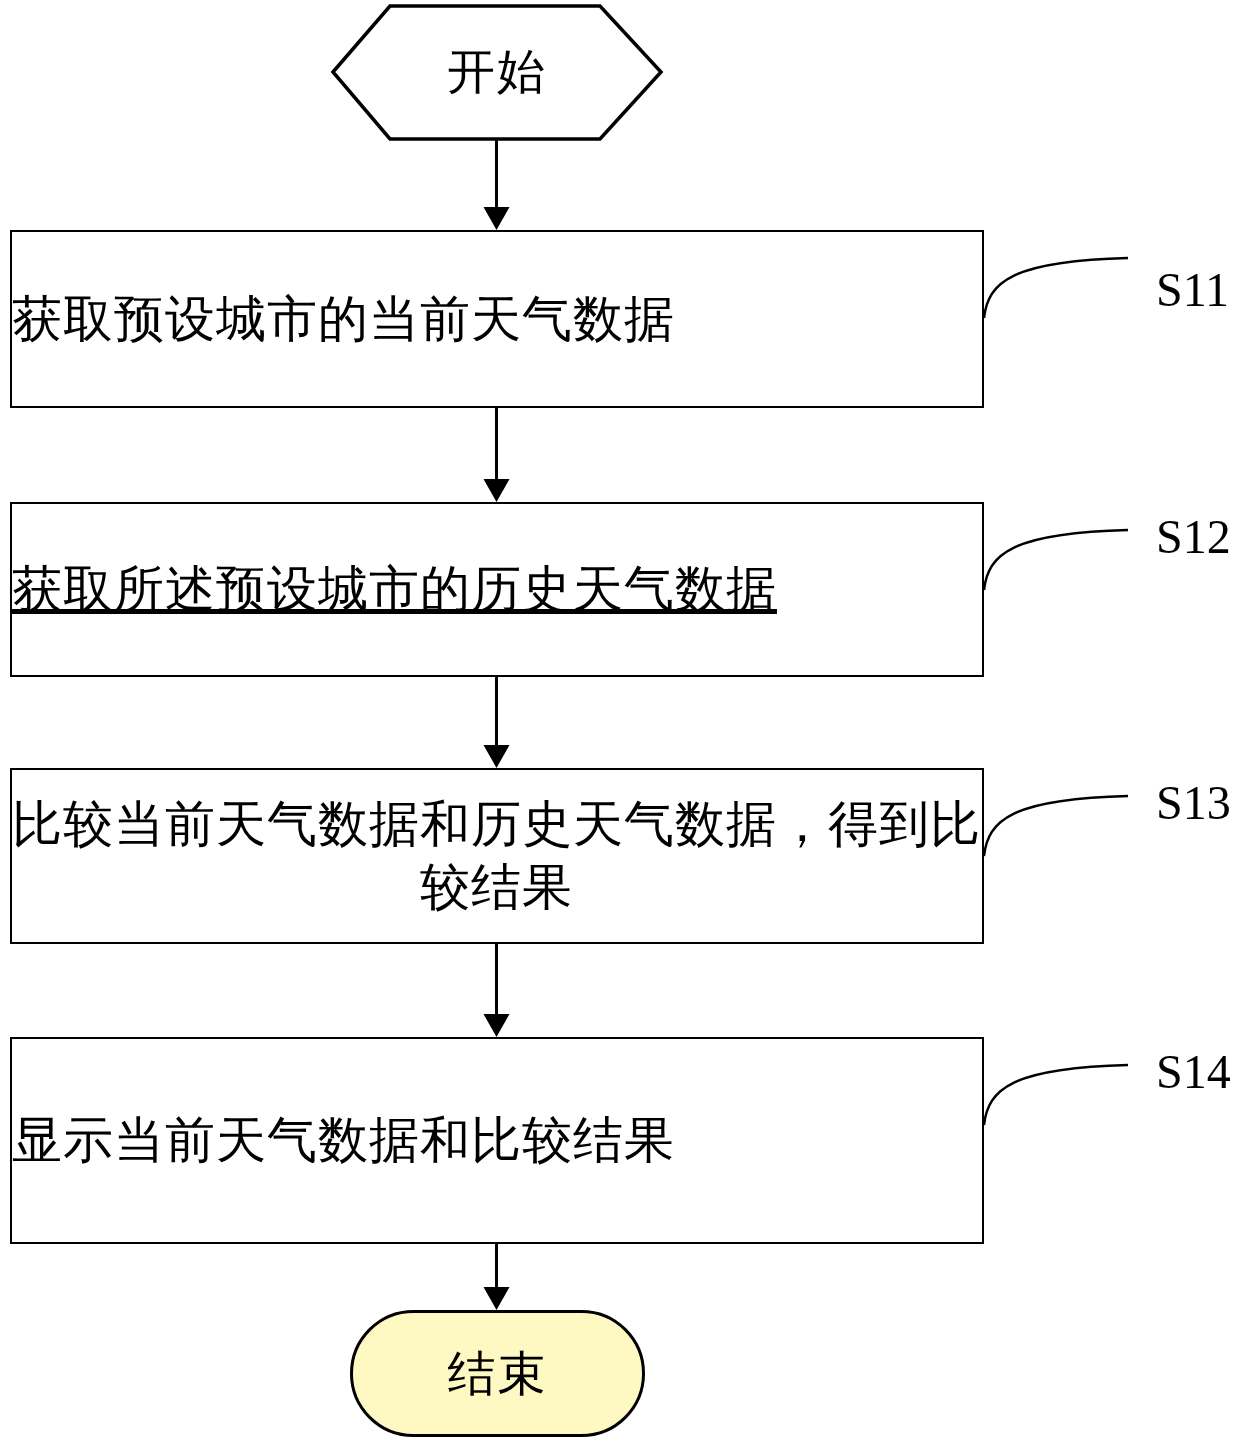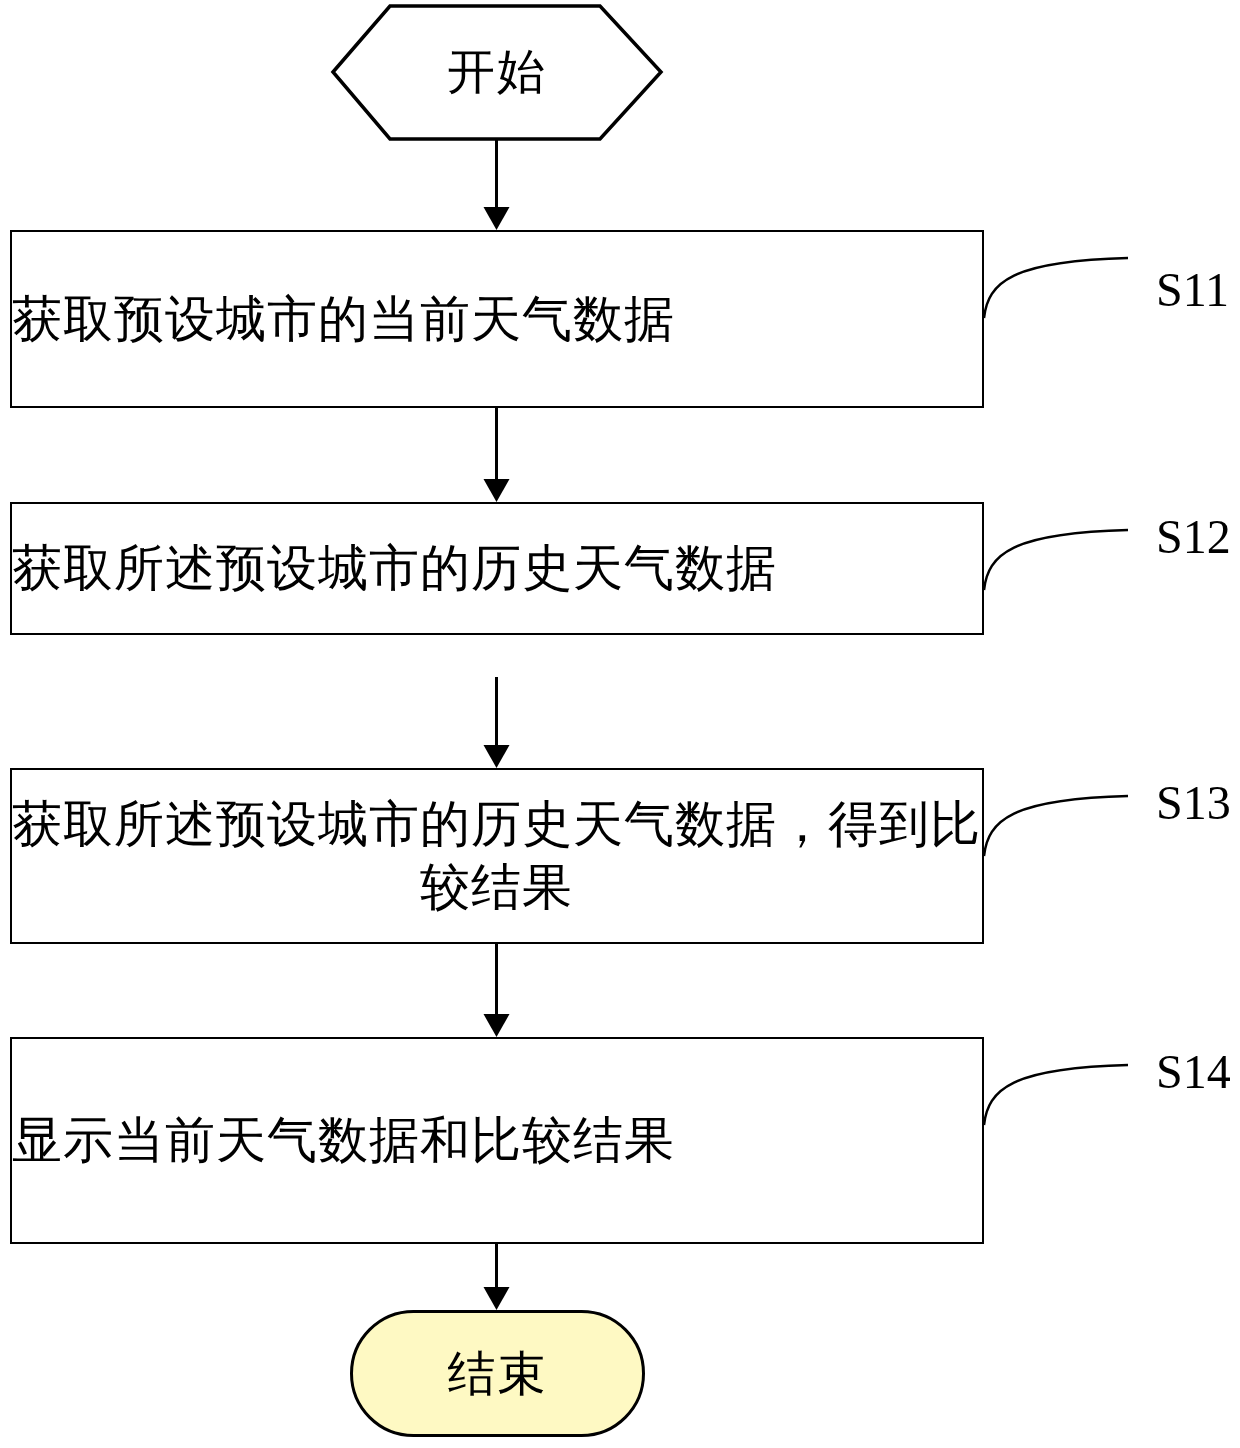--- a/index.html
+++ b/index.html
@@ -38,21 +38,21 @@
     justify-content: flex-start;
   }
   .box-text {
     font-size: 50px;
     line-height: 1.26;
     text-align: center;
     white-space: pre-line;
     letter-spacing: 1px;
   }
   .box-s11 { top: 230px; height: 178px; }
-  .box-s12 { top: 502px; height: 133px; }
+  .box-s12 { top: 502px; height: 175px; text-decoration: underline; }
   .box-s13 { top: 768px; height: 176px; }
   .box-s14 { top: 1037px; height: 207px; }
   .step-id {
     position: absolute;
     left: 1156px;
     width: 84px;
     font-size: 48px;
     line-height: 1.1;
     text-align: left;
   }
@@ -114,21 +114,21 @@
     <span>开始</span>
   </div>
 
   <div class="process-box box-s11">
     <div class="box-text">获取预设城市的当前天气数据</div>
   </div>
   <div class="process-box box-s12">
     <div class="box-text">获取所述预设城市的历史天气数据</div>
   </div>
   <div class="process-box box-s13">
-    <div class="box-text">获取所述预设城市的历史天气数据，得到比
+    <div class="box-text">比较当前天气数据和历史天气数据，得到比
 较结果</div>
   </div>
   <div class="process-box box-s14">
     <div class="box-text">显示当前天气数据和比较结果</div>
   </div>
 
   <div class="step-id id-s11">S11</div>
   <div class="step-id id-s12">S12</div>
   <div class="step-id id-s13">S13</div>
   <div class="step-id id-s14">S14</div>

